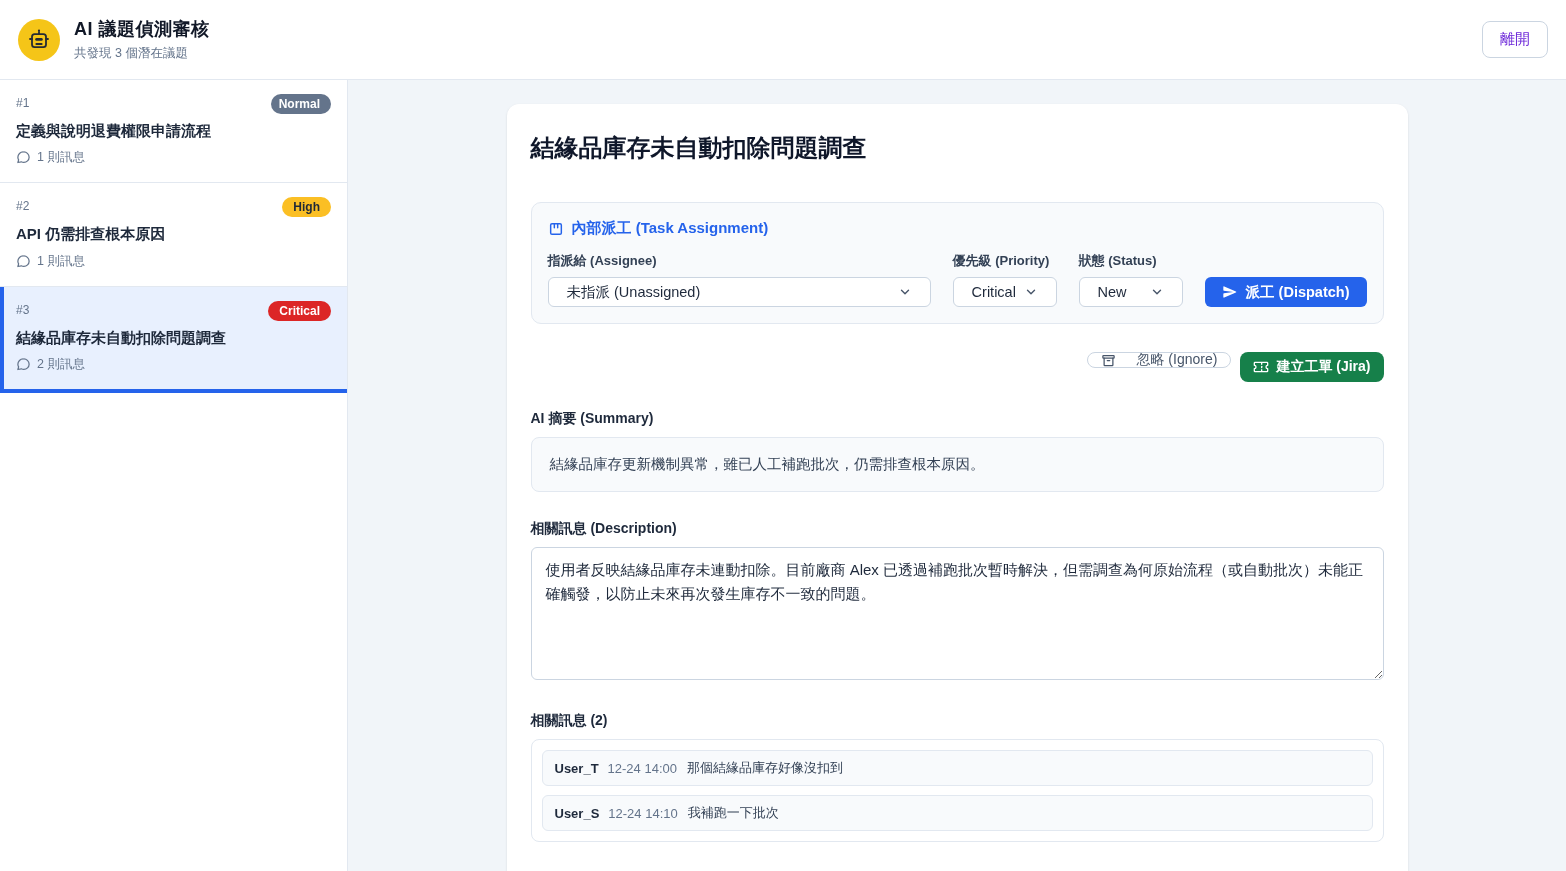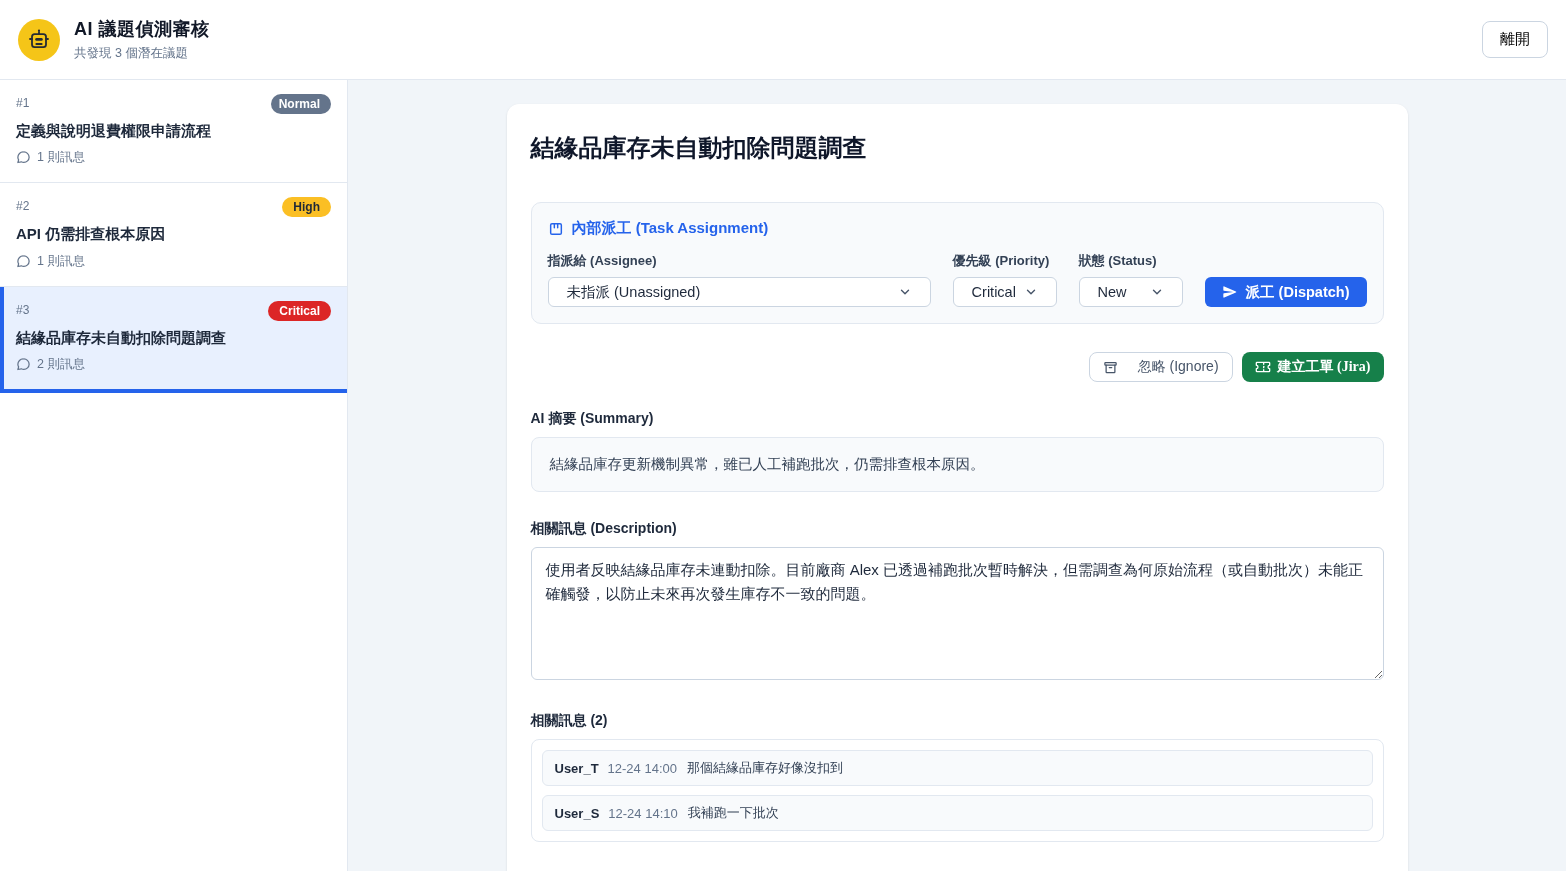--- a/index.html
+++ b/index.html
@@ -8,21 +8,21 @@
 
   
   .app-header { height:80px; background:#ffffff; border-bottom:1px solid #e2e8f0;
     display:flex; align-items:center; padding:0 18px; }
   .logo-circle { width:42px; height:42px; border-radius:50%; background:#f5c518;
     display:flex; align-items:center; justify-content:center; flex:0 0 auto; }
   .header-text { margin-left:14px; }
   .header-title { font-size:18px; font-weight:700; color:#111827; letter-spacing:.5px; }
   .header-subtitle { font-size:12.5px; color:#64748b; margin-top:4px; }
   .leave-btn { margin-left:auto; background:#fff; border:1px solid #cbd5e1; border-radius:8px;
-    padding:8px 17px; font-size:15px; color:#000000; cursor:pointer; font-family:inherit; }
+    padding:8px 17px; font-size:15px; color:#6d28d9; cursor:pointer; font-family:inherit; }
 
   
   .layout { display:flex; height:791px; }
 
   
   .sidebar { width:348px; flex:0 0 348px; background:#ffffff; border-right:1px solid #e2e8f0; }
   .issue-item { padding:14px 16px 16px 16px; border-bottom:1px solid #e2e8f0; cursor:pointer; }
   .issue-item.selected { background:#e8f0fe; border-left:4px solid #2563eb;
     border-bottom:4px solid #2563eb; padding-left:12px; }
   .issue-top { display:flex; align-items:flex-start; justify-content:space-between; }
@@ -54,25 +54,25 @@
   .select { height:30px; background:#fff; border:1px solid #cbd5e1; border-radius:6px;
     display:flex; align-items:center; justify-content:space-between; padding:0 18px;
     font-size:14.5px; color:#1e293b; cursor:pointer; }
   .select .chev { color:#475569; display:flex; }
   .dispatch-btn { height:30px; background:#2563eb; color:#fff; border:none; border-radius:6px;
     display:flex; align-items:center; gap:8px; padding:0 17px; font-size:14.5px; font-weight:600;
     cursor:pointer; font-family:inherit; }
 
   .actions-row { display:flex; justify-content:flex-end; gap:9px; margin-top:28px; }
   .ignore-btn { background:#fff; border:1px solid #cbd5e1; border-radius:8px; color:#475569;
-    display:flex; align-items:center; gap:20px; padding:0 13px; height:30px; font-size:14px;
+    display:flex; align-items:center; gap:20px; padding:0 13px; height:16px; font-size:14px;
     cursor:pointer; font-family:inherit; }
   .jira-btn { background:#16804a; border:none; border-radius:8px; color:#fff; font-weight:700;
     display:flex; align-items:center; gap:7px; padding:0 13px; height:30px; font-size:14px;
-    cursor:pointer; font-family:Liberation Serif, serif; }
+    cursor:pointer; font-family:Liberation Sans, sans-serif; }
 
   .section-label { font-size:14px; font-weight:700; color:#1e293b; margin:28px 0 9px 0; }
   .summary-box { background:#f8fafc; border:1px solid #e2e8f0; border-radius:8px;
     padding:16px 18px; font-size:14.5px; color:#334155; line-height:1.45; }
   .desc-textarea { width:100%; height:133px; border:1px solid #cbd5e1; border-radius:6px;
     padding:10px 14px; font-size:15px; color:#1e293b; line-height:1.62; font-family:inherit;
     resize:both; background:#fff; }
 
   .messages-box { border:1px solid #e2e8f0; border-radius:8px; padding:10px; background:#fff; }
   .message-row { background:#f8fafc; border:1px solid #e2e8f0; border-radius:6px;

